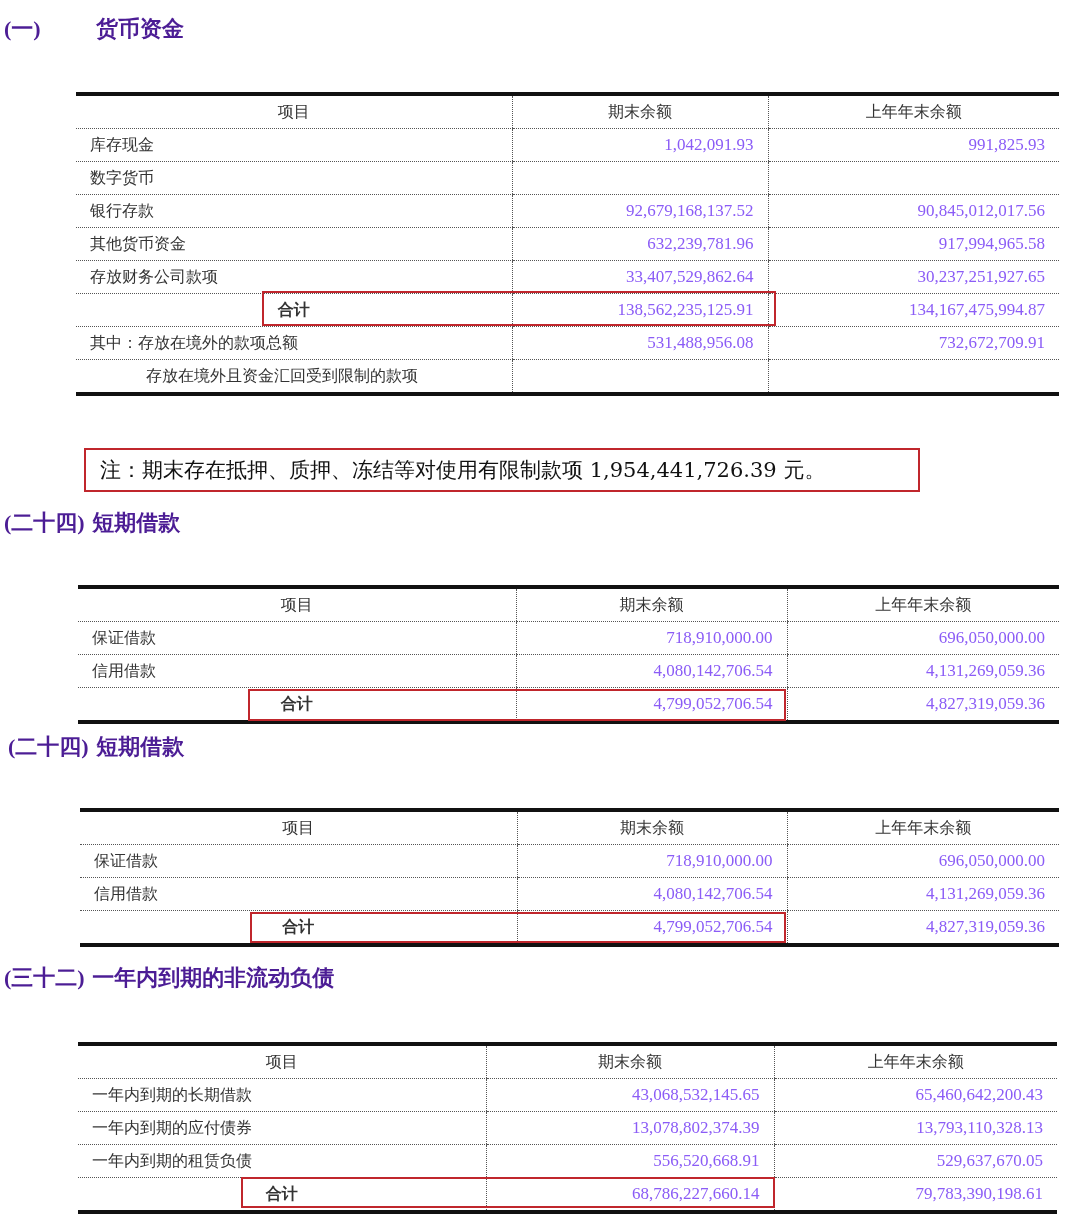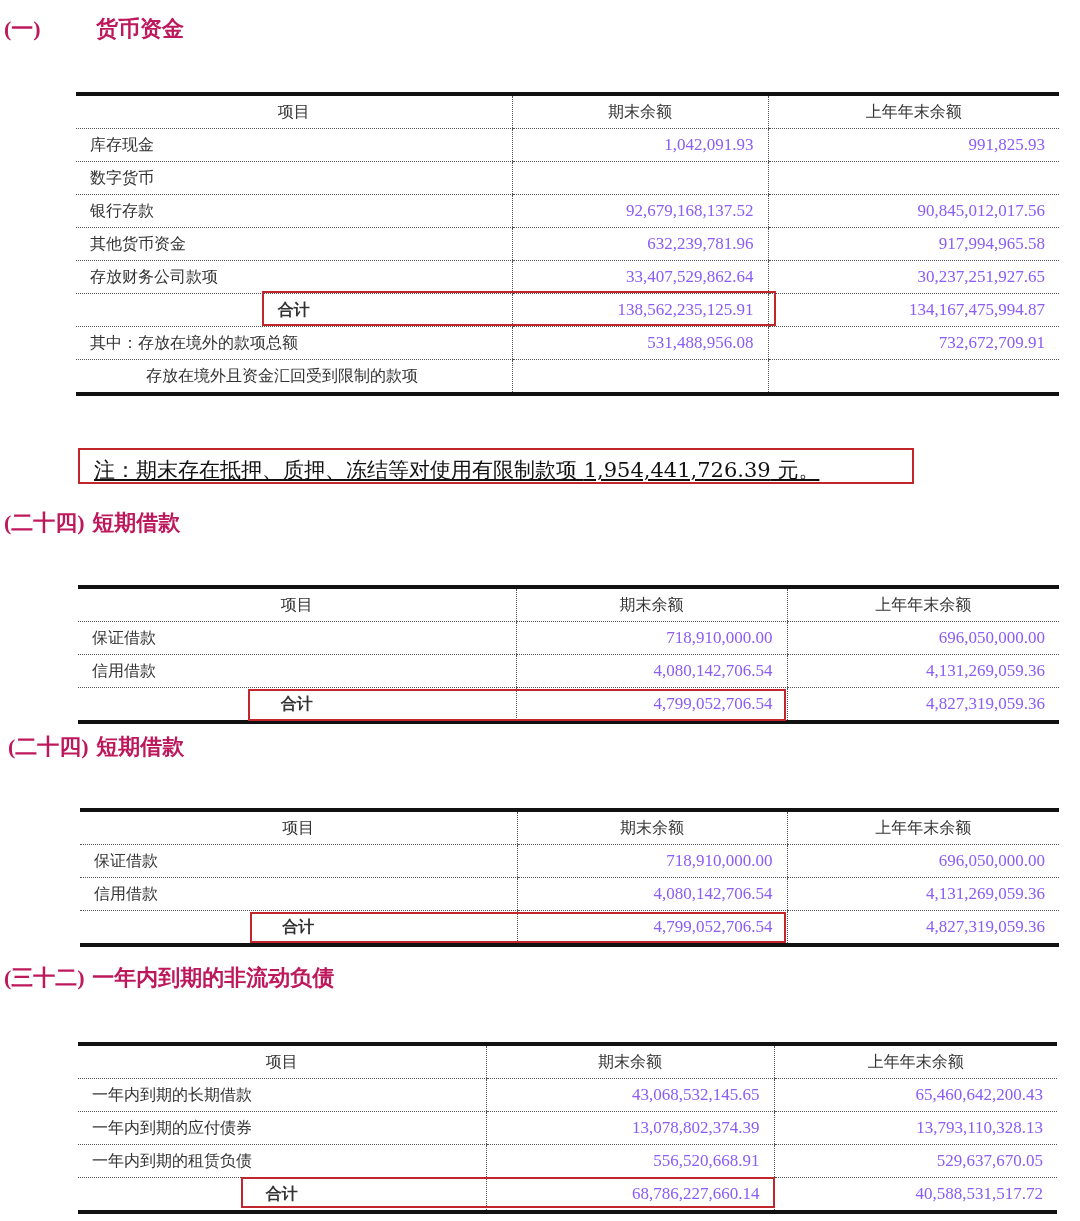--- a/index.html
+++ b/index.html
@@ -1,18 +1,18 @@
 <!DOCTYPE html>
 <html><head>
 <meta charset="utf-8">
 <style>
   html, body { margin:0; padding:0; background:#ffffff; }
   body { width:1080px; height:1221px; position:relative; overflow:hidden;
          font-family:"DejaVu Serif","Liberation Serif",serif; color:#222; }
-  .heading { position:absolute; font-weight:bold; font-size:22px; color:#be185d;
+  .heading { position:absolute; font-weight:bold; font-size:22px; color:#4c1d95;
              font-family:"DejaVu Sans","Liberation Sans",sans-serif; white-space:nowrap; }
   .heading .num { font-family:"Liberation Serif","DejaVu Serif",serif; }
   .tbl { position:absolute; border-collapse:collapse; table-layout:fixed;
          border-top:4px solid #111; border-bottom:4px solid #111; }
   .tbl td { height:32px; padding:0; font-size:16.5px; color:#333;
             border-bottom:1px dotted #555; white-space:nowrap; overflow:hidden; }
   .tbl tr:last-child td { border-bottom:none; }
   .tbl td + td { border-left:1px dotted #555; }
   .tbl .hdr td { text-align:center; font-family:"DejaVu Sans","Liberation Sans",sans-serif; font-size:16px; color:#333; }
   .tbl td.item { font-family:"DejaVu Sans","Liberation Sans",sans-serif; font-size:16px; padding-left:14px; }
@@ -82,21 +82,21 @@
   </tr>
   <tr>
     <td class="item indent">存放在境外且资金汇回受到限制的款项</td>
     <td class="num"></td>
     <td class="num"></td>
   </tr>
 </tbody>
   </table>
 <div class="hl" style="left:262px;top:291px;width:514px;height:35px;"></div>
 
-<div class="note" style="left:78px;top:448px;width:836px;height:36px;text-decoration:underline;">
+<div class="note" style="left:84px;top:448px;width:836px;height:44px;">
   <span class="cn">注：期末存在抵押、质押、冻结等对使用有限制款项 </span><span>1,954,441,726.39</span><span class="cn"> 元。</span>
 </div>
 
 <div class="heading" style="left:4px;top:508px;">
   <span class="num">(二十四)</span>
   <span>短期借款</span>
 </div>
 
 <table class="tbl" style="left:78px;top:585px;width:981px;">
   <colgroup>
@@ -193,17 +193,17 @@
     <td class="num">13,793,110,328.13</td>
   </tr>
   <tr>
     <td class="item">一年内到期的租赁负债</td>
     <td class="num">556,520,668.91</td>
     <td class="num">529,637,670.05</td>
   </tr>
   <tr>
     <td class="item center">合计</td>
     <td class="num">68,786,227,660.14</td>
-    <td class="num">40,588,531,517.72</td>
+    <td class="num">79,783,390,198.61</td>
   </tr>
 </tbody>
   </table>
 <div class="hl" style="left:241px;top:1177px;width:534px;height:31px;"></div>
 
 </body></html>

